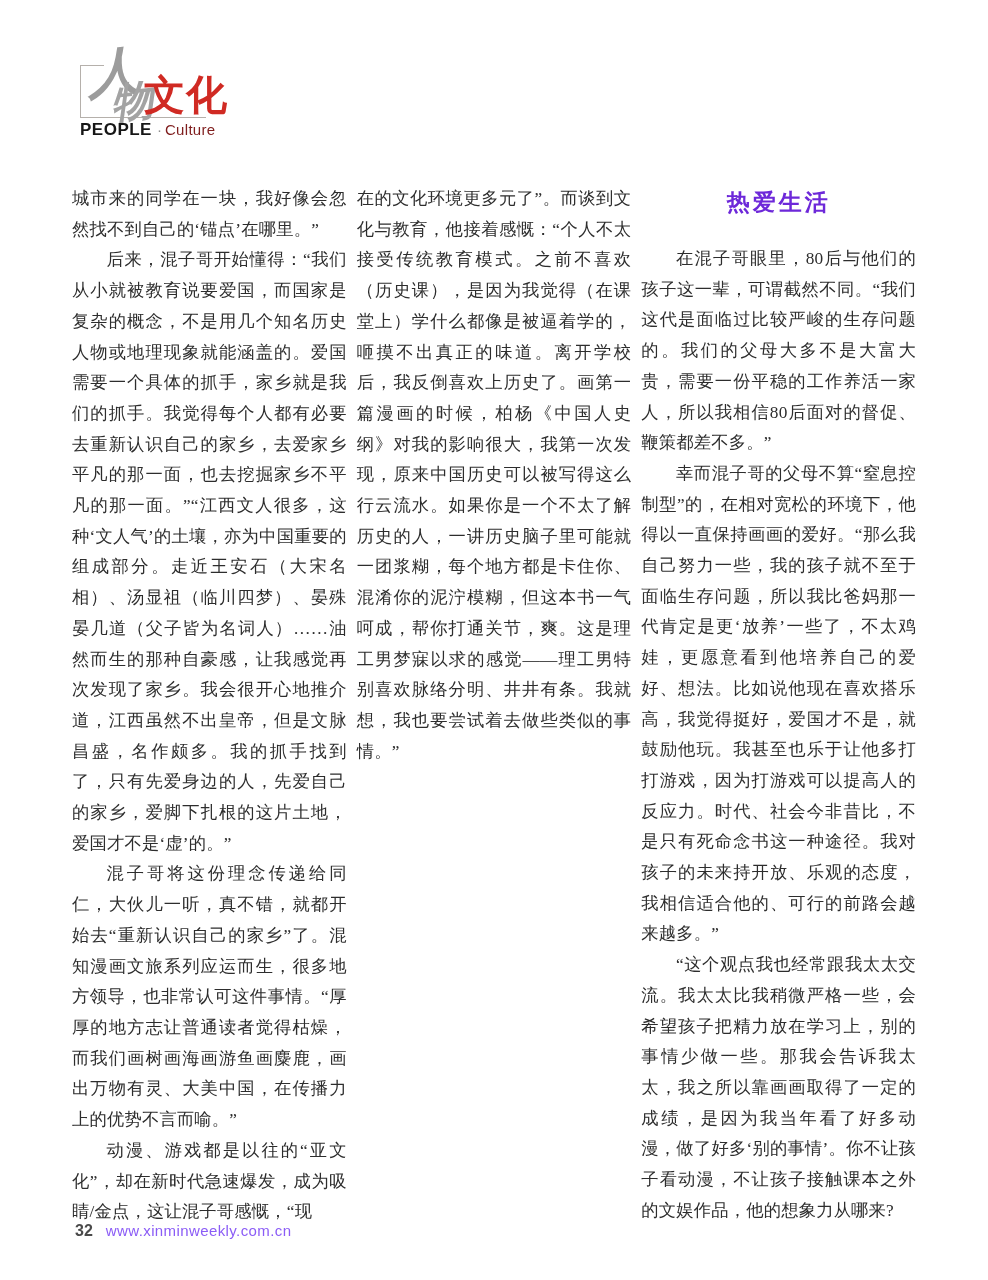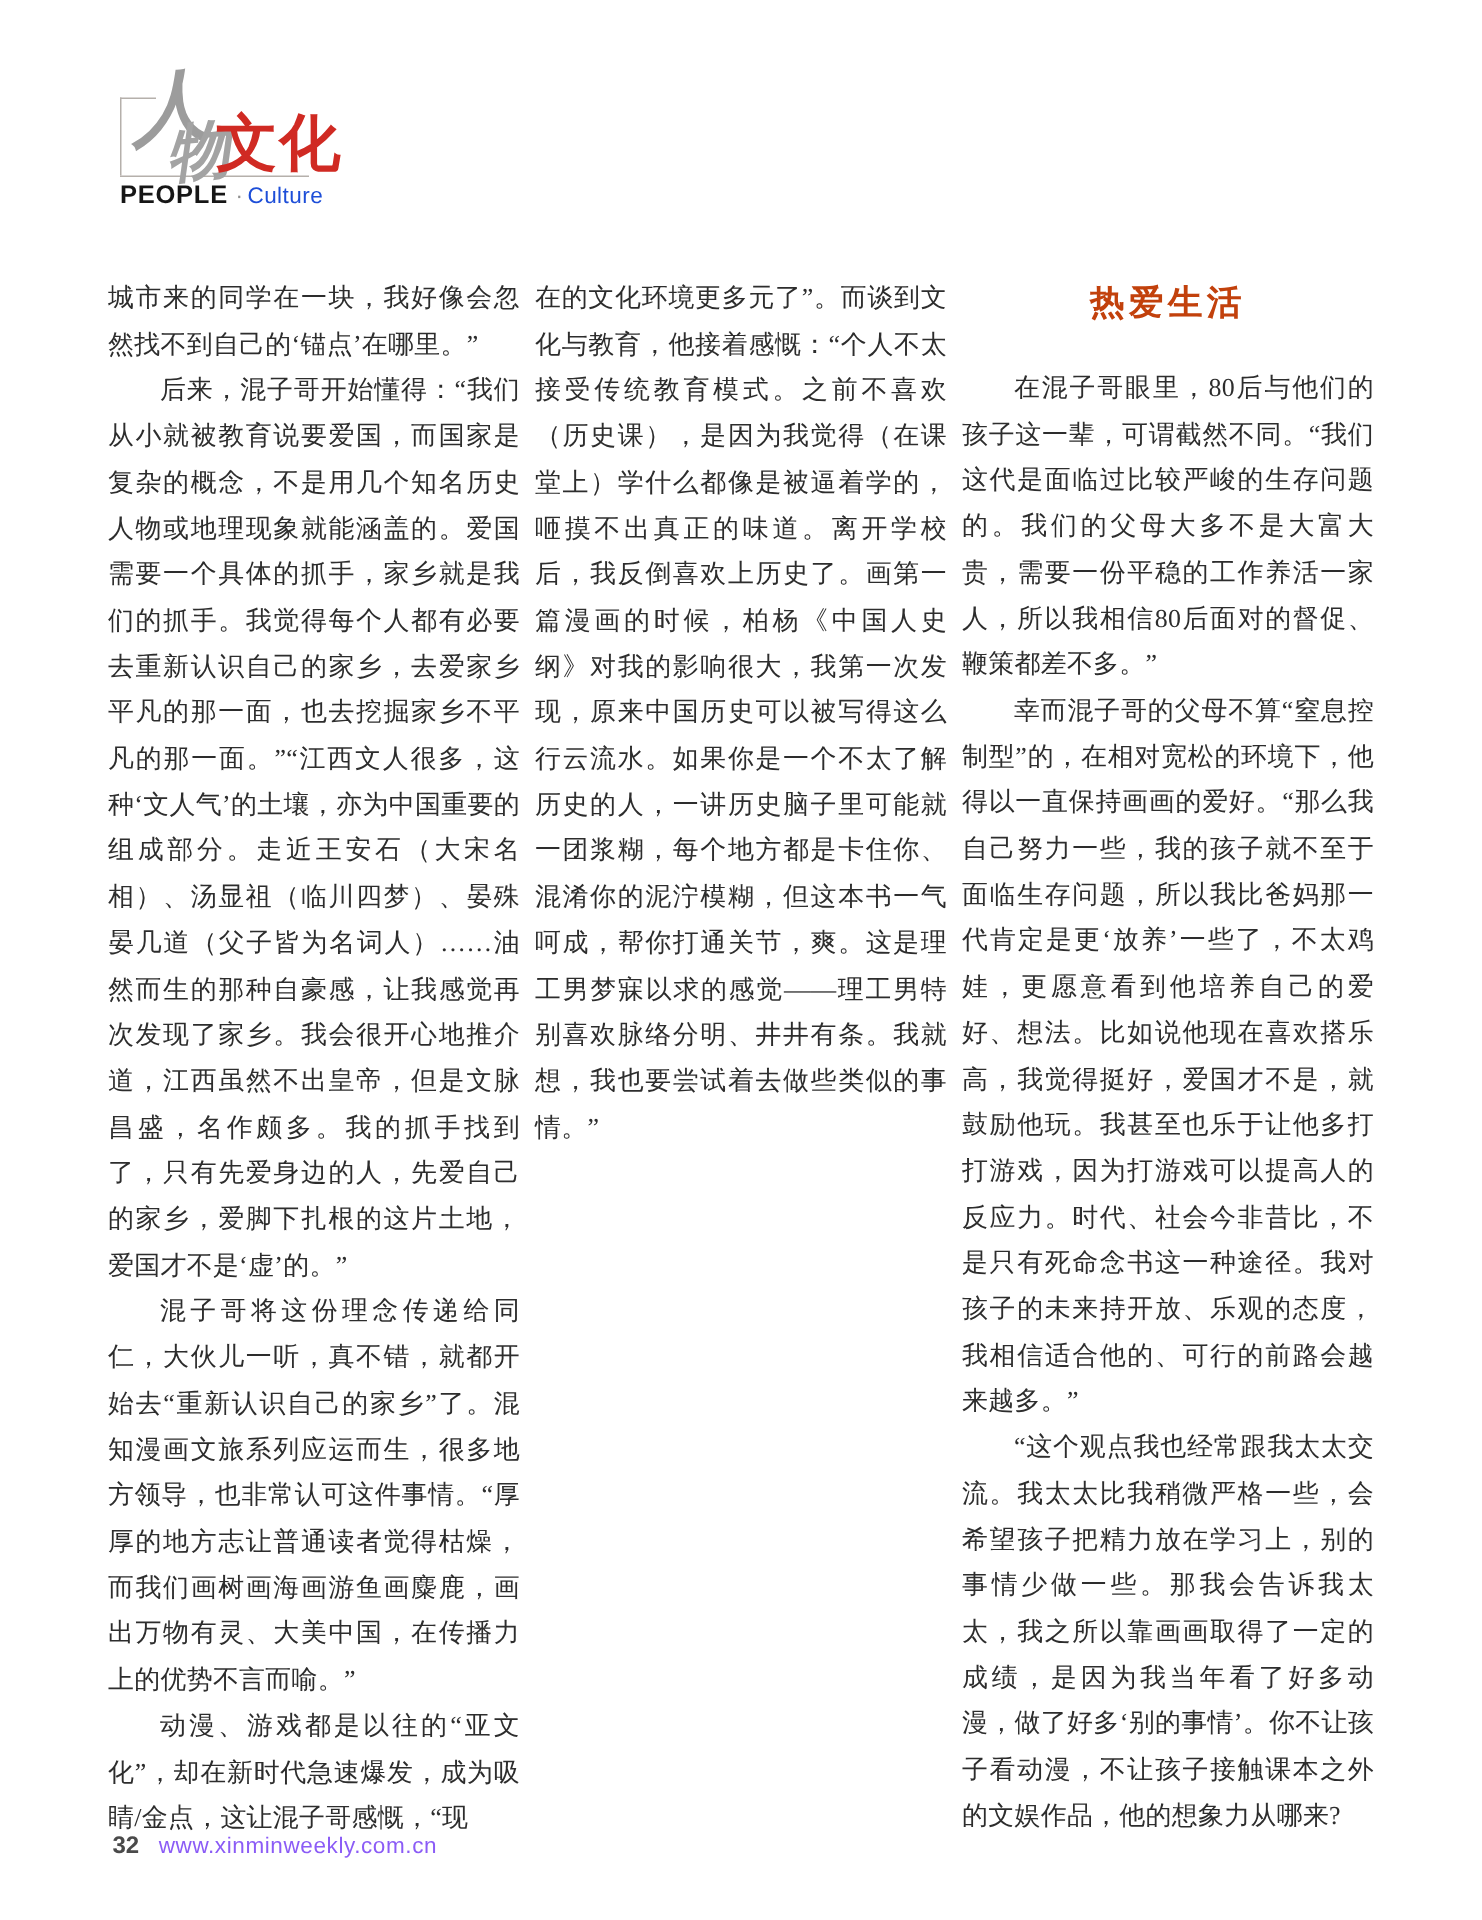--- a/index.html
+++ b/index.html
@@ -33,44 +33,44 @@
     font-family:"Liberation Sans", sans-serif;
     font-size:41px; line-height:1; font-weight:800;
     color:#d02a23; letter-spacing:1px;
   }
   .logo .en-line {
     position:absolute; left:0; top:64px; white-space:nowrap;
     font-family:"Liberation Sans", sans-serif;
   }
   .logo .en-people { font-size:17px; font-weight:bold; color:#161616; letter-spacing:.5px; }
   .logo .en-sep    { font-size:15px; color:#8f8f8f; margin:0 3px 0 5px; }
-  .logo .en-culture{ font-size:15px; color:#1d4ed8; letter-spacing:.3px; }
+  .logo .en-culture{ font-size:15px; color:#7f1d1d; letter-spacing:.3px; }
 
   
   .columns {
     position:absolute; left:72px; top:184px; width:844px;
     display:flex; gap:10px;
   }
   .col { flex:1 1 0; min-width:0; }
   .para {
     margin:0;
     font-size:17.3px;
     line-height:30.7px;
     text-align:justify;
     text-justify:inter-ideograph;
     text-indent:2em;
     color:#2d2d2d;
     letter-spacing:0.2px;
   }
   .para.cont { text-indent:0; }
   .section-heading {
     margin:5px 0 27px;
-    font-family:Liberation Mono, monospace;
+    font-family:Liberation Serif, serif;
     font-size:23px; line-height:28px; font-weight:bold;
-    color:#c2410c; text-align:center; letter-spacing:3px;
+    color:#6d28d9; text-align:center; letter-spacing:3px;
   }
 
   
   .footer {
     position:absolute; left:75px; top:1222px;
     display:flex; align-items:baseline; gap:13px;
     font-family:"Liberation Sans", sans-serif;
   }
   .footer .page-num { font-size:16px; font-weight:600; color:#4a4a4a; }
   .footer .site     { font-size:15px; color:#8b5cf6; letter-spacing:.4px; }

